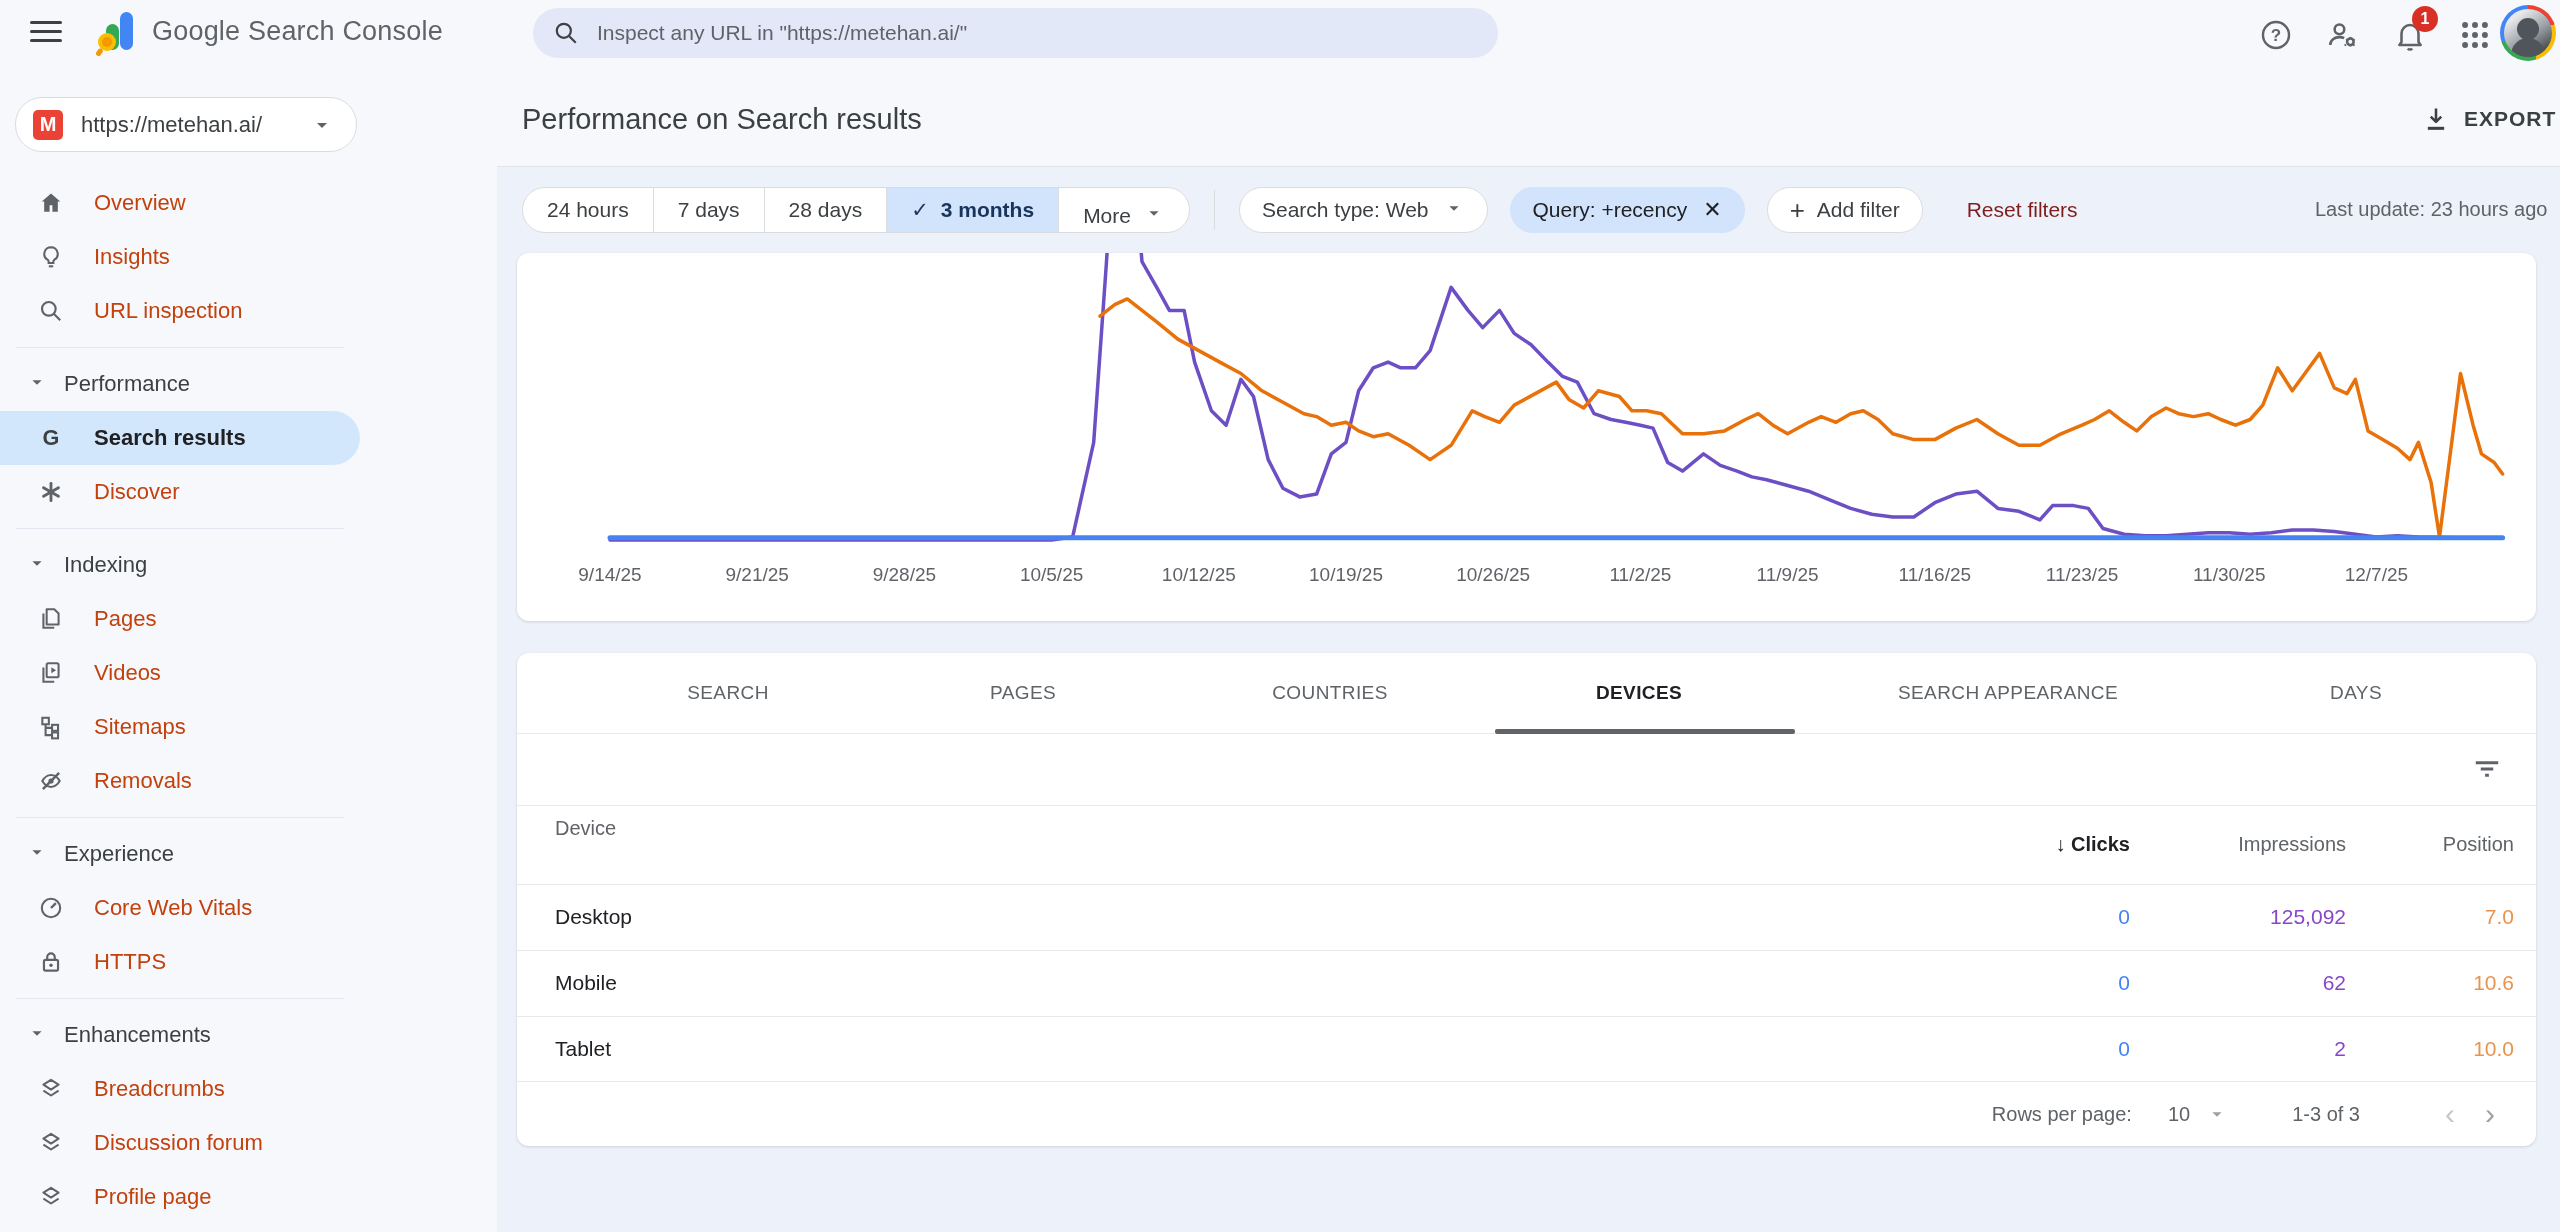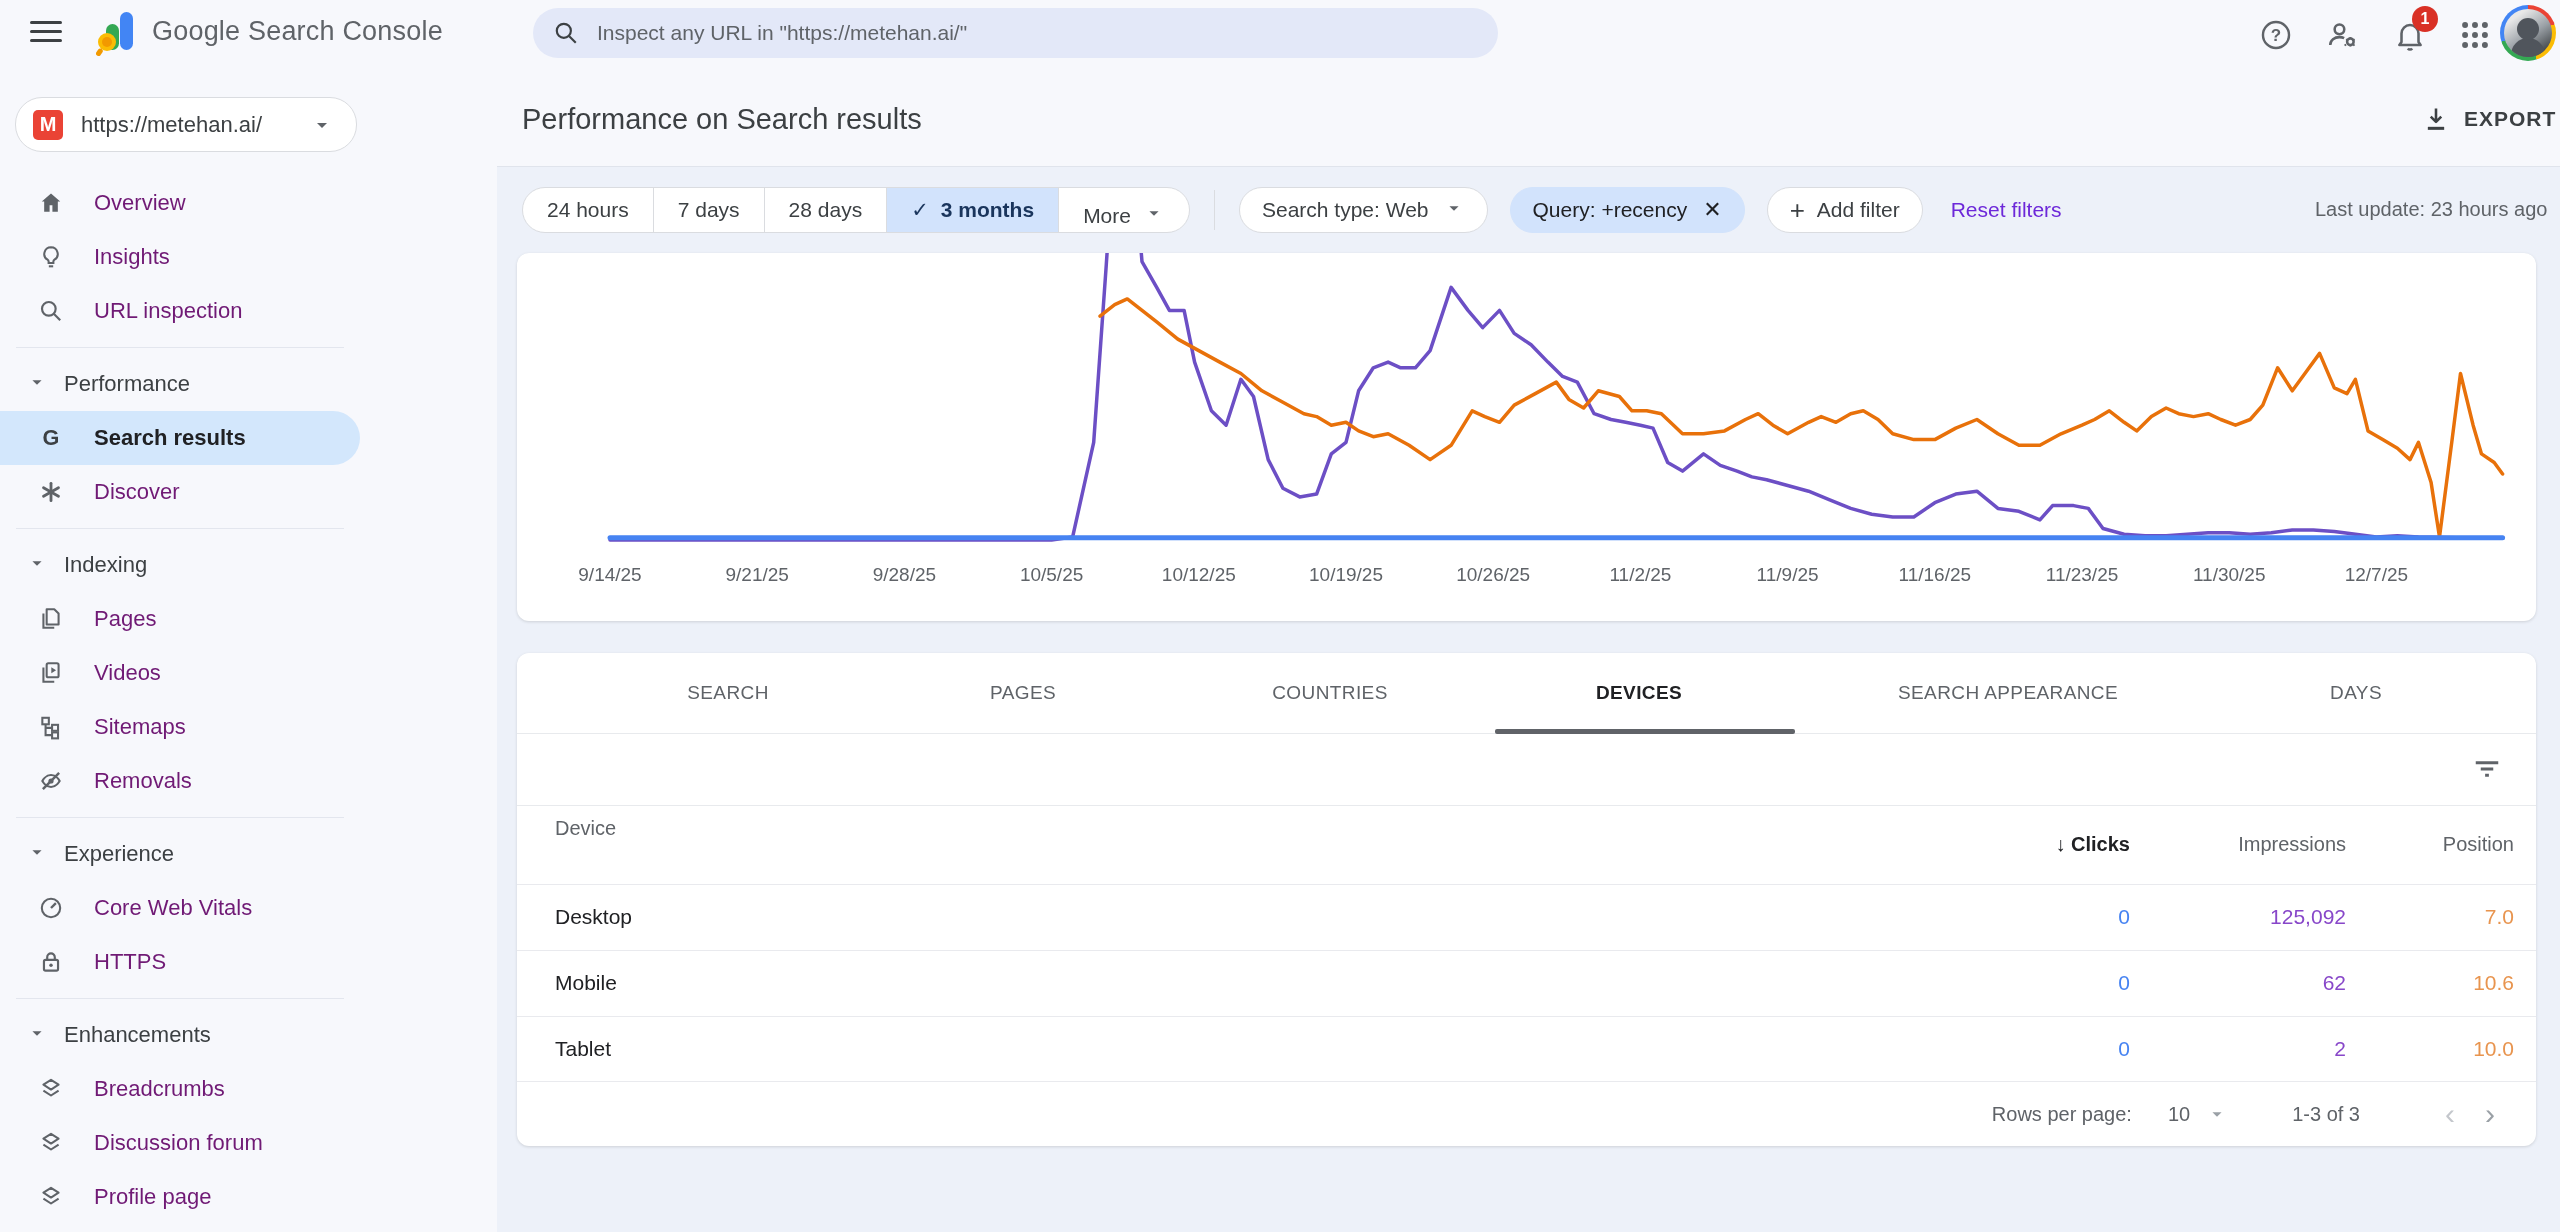--- a/index.html
+++ b/index.html
@@ -26,21 +26,21 @@
   .avatar .photo{width:48px;height:48px;border-radius:50%;background:linear-gradient(145deg,#e8e8e8 20%,#9aa0a6 55%,#3c4043 90%);overflow:hidden;position:relative;}
   .avatar .photo:after{content:"";position:absolute;left:13px;top:9px;width:22px;height:22px;border-radius:50%;background:#50555c;box-shadow:0 26px 0 6px #50555c;}
   
   .sidebar{position:absolute;left:0;top:66px;width:360px;bottom:0;background:#f7f8fc;z-index:4;}
   .prop{position:absolute;left:15px;top:31px;width:340px;height:53px;background:#fff;border:1px solid #dadce0;border-radius:27px;display:flex;align-items:center;cursor:pointer;}
   .prop .fav{width:30px;height:30px;border-radius:5px;background:#ea4335;color:#fff;font-weight:bold;font-size:20px;display:flex;align-items:center;justify-content:center;margin:0 18px 0 17px;}
   .prop .url{font-size:22px;color:#3c4043;flex:1;}
   .nav{position:absolute;left:0;top:110px;right:0;}
   .nav-item{height:54px;display:flex;align-items:center;cursor:pointer;position:relative;}
   .nav-item .ic{width:26px;height:26px;margin:0 30px 0 38px;color:#5f6368;flex:none;}
-  .nav-item .lbl{font-size:22px;color:#701a75;}
+  .nav-item .lbl{font-size:22px;color:#c2410c;}
   .nav-item.sel{background:#d3e7fc;border-radius:0 28px 28px 0;}
   .nav-item.sel .lbl{color:#202124;font-weight:bold;}
   .nav-head{height:54px;display:flex;align-items:center;cursor:pointer;}
   .nav-head .car{margin:0 16px 0 26px;color:#5f6368;}
   .nav-head .lbl{font-size:22px;color:#3c4043;}
   .nav-div{height:1px;background:#e3e6ee;margin:9px 16px;}
   
   .graypanel{position:absolute;left:497px;top:166px;width:2063px;bottom:0;background:#edf1f9;border-top:1px solid #e0e4ec;z-index:1;}
   .page-title{position:absolute;left:522px;top:103px;font-size:29px;color:#3c4043;z-index:3;}
   .export{position:absolute;left:2422px;top:105px;display:flex;align-items:center;gap:14px;color:#3c4043;cursor:pointer;z-index:3;}
@@ -52,21 +52,21 @@
   .seg .s{display:flex;align-items:center;padding:0 24px;font-size:21px;color:#3c4043;border-right:1px solid #dadce0;cursor:pointer;white-space:nowrap;}
   .seg .s:last-child{border-right:none;margin-top:11px;}
   .seg .s.on{background:#d2e3fc;color:#1a355c;font-weight:bold;gap:12px;}
   .seg .s .car{margin-left:12px;}
   .vdiv{width:1px;height:40px;background:#dadce0;margin:0 24px;}
   .chip{display:flex;align-items:center;height:44px;border-radius:23px;padding:0 22px;font-size:21px;color:#3c4043;border:1px solid #dadce0;background:#fff;margin-right:22px;cursor:pointer;white-space:nowrap;}
   .chip.blue{background:#d2e3fc;border-color:#d2e3fc;color:#202124;}
   .chip .x{margin-left:16px;font-size:22px;color:#202124;}
   .chip .car{margin-left:14px;}
   .chip .plus{margin-right:12px;font-size:26px;color:#3c4043;line-height:1;}
-  .resetlink{font-size:21px;color:#6d28d9;cursor:pointer;margin-left:6px;white-space:nowrap;}
+  .resetlink{font-size:21px;color:#7f1d1d;cursor:pointer;margin-left:22px;white-space:nowrap;}
   
   .card{position:absolute;background:#fff;border-radius:12px;box-shadow:0 1px 3px rgba(60,64,67,.18);z-index:2;}
   .chartcard{left:517px;top:253px;width:2019px;height:368px;overflow:hidden;}
   .tablecard{left:517px;top:653px;width:2019px;height:493px;}
   
   .tabs{position:absolute;left:0;top:0;width:100%;height:80px;border-bottom:1px solid #e8eaed;}
   .tab{position:absolute;top:0;height:80px;display:flex;align-items:center;transform:translateX(-50%);font-size:19px;letter-spacing:.4px;color:#5f6368;cursor:pointer;white-space:nowrap;}
   .tab.on{color:#202124;font-weight:bold;}
   .tab-ind{position:absolute;left:978px;top:76px;width:300px;height:5px;background:#606368;border-radius:2px;}
   .funnelrow{position:absolute;left:0;top:81px;width:100%;height:71px;border-bottom:1px solid #e8eaed;}

